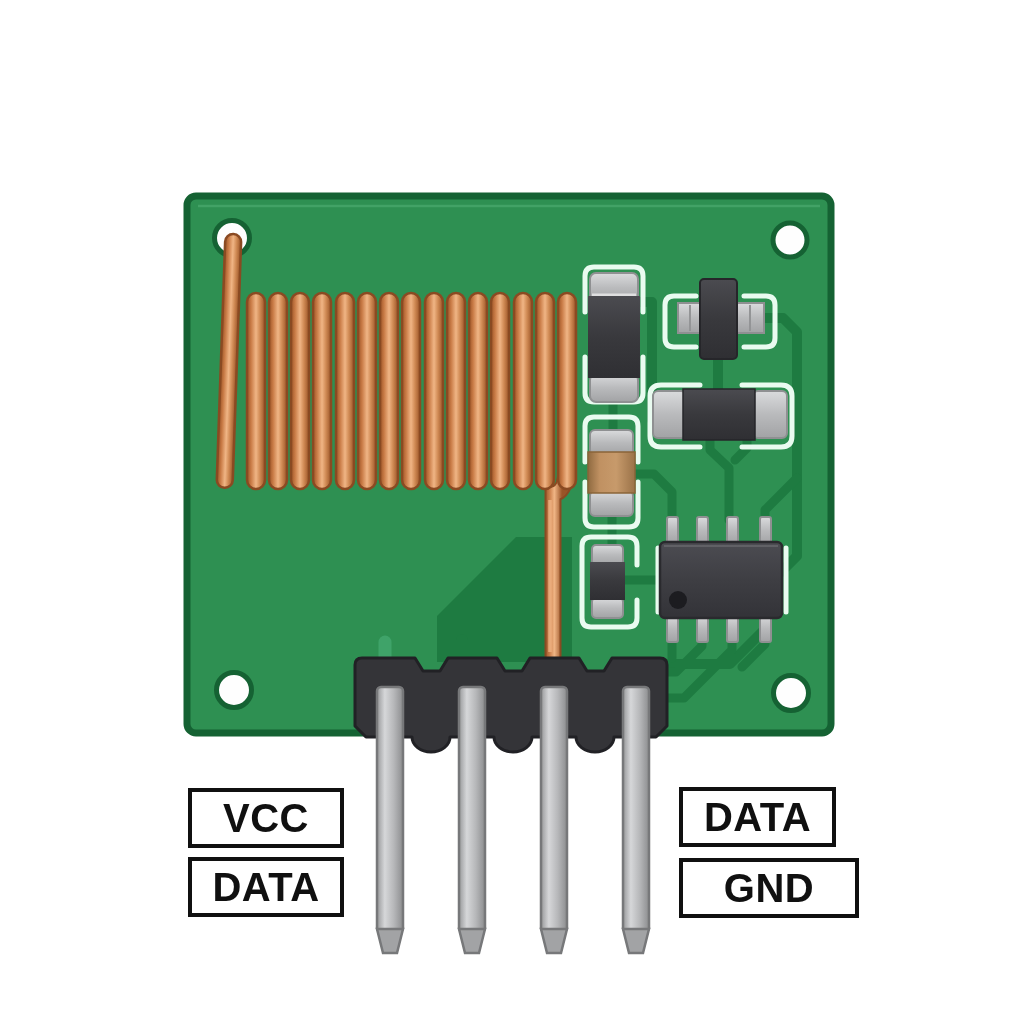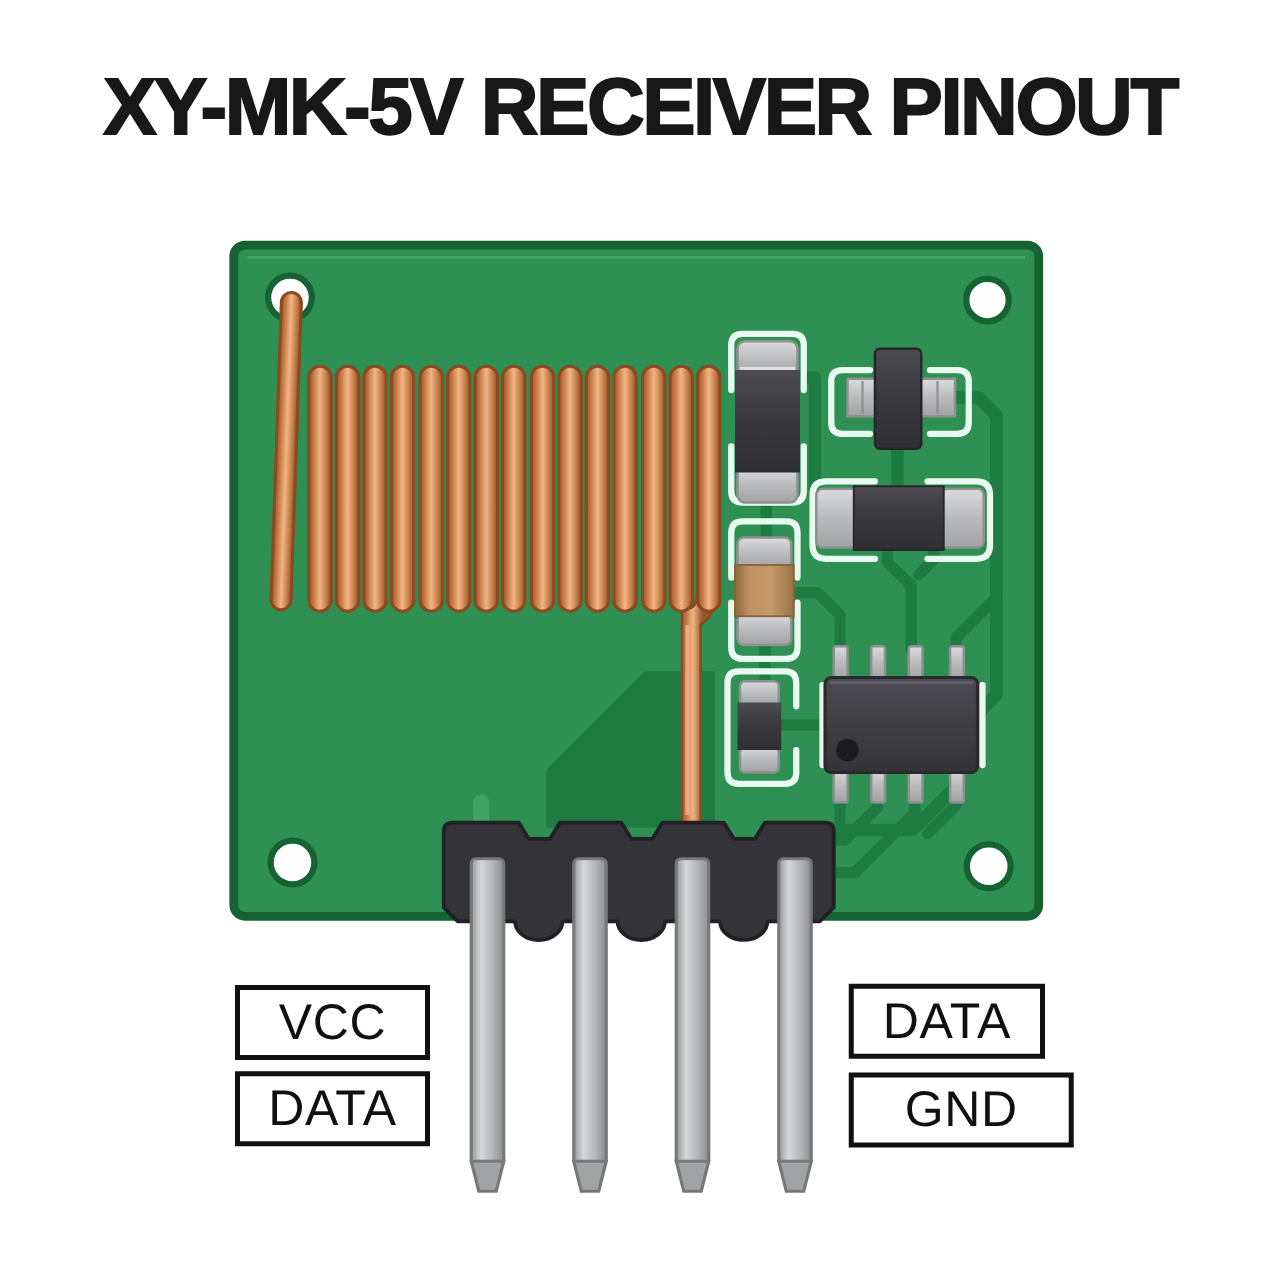--- a/index.html
+++ b/index.html
@@ -15,40 +15,39 @@
     color:var(--title-ink,#181818);
     -webkit-text-stroke:1.5px var(--title-ink,#181818);
     white-space:nowrap;
   }
   .pcb-svg{position:absolute;left:0;top:0;}
   .plabel{
     position:absolute;
     border:4px solid var(--label-ink,#101010);
     background:#ffffff;
     display:flex;align-items:center;justify-content:center;
-    font-size:40px;font-weight:normal;color:var(--label-ink,#101010);
+    font-size:40px;font-weight:bold;color:var(--label-ink,#101010);
     letter-spacing:0.5px;box-sizing:border-box;
   }
   .lbl-vcc{left:188px;top:788px;width:156px;height:60px;}
   .lbl-data-l{left:188px;top:857px;width:156px;height:60px;}
   .lbl-data-r{left:679px;top:787px;width:157px;height:60px;}
   .lbl-gnd{left:679px;top:858px;width:180px;height:60px;}
   
   .board-fill{fill:var(--board-green,#2e9052);stroke:var(--board-border,#156233);}
   .hole{fill:#fefefe;stroke:var(--board-border,#156233);}
   .trace{stroke:var(--trace-green,#1e7b41);fill:none;}
   .trace-fill{fill:var(--trace-green,#1e7b41);}
   .silk{stroke:var(--silkscreen,#e9fbf0);fill:none;stroke-width:5;stroke-linecap:round;}
 </style>
 </head>
 <body>
 
 <div class="stage">
 
-  <div class="title">XY-MK-5V RECEIVER PINOUT</div>
 
   <svg class="pcb-svg" width="1024" height="1024" viewBox="0 0 1024 1024">
     <defs>
       <linearGradient id="copperH" x1="0" y1="0" x2="1" y2="0">
         <stop offset="0" stop-color="#9a5427"></stop>
         <stop offset="0.22" stop-color="#c87a45"></stop>
         <stop offset="0.5" stop-color="#f0b585"></stop>
         <stop offset="0.72" stop-color="#d08a54"></stop>
         <stop offset="1" stop-color="#9a5427"></stop>
       </linearGradient>

